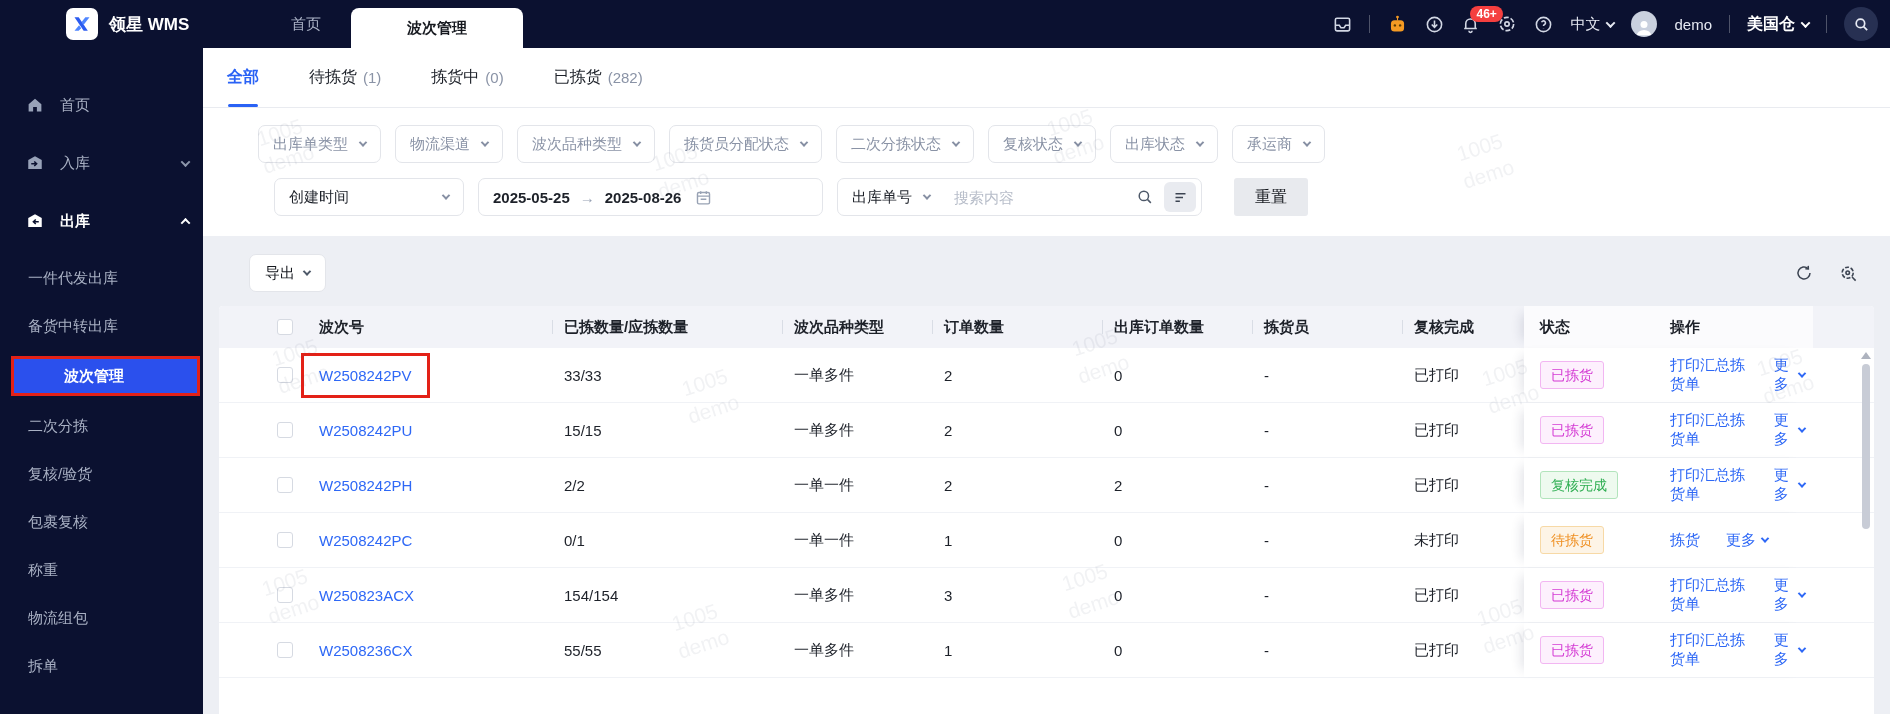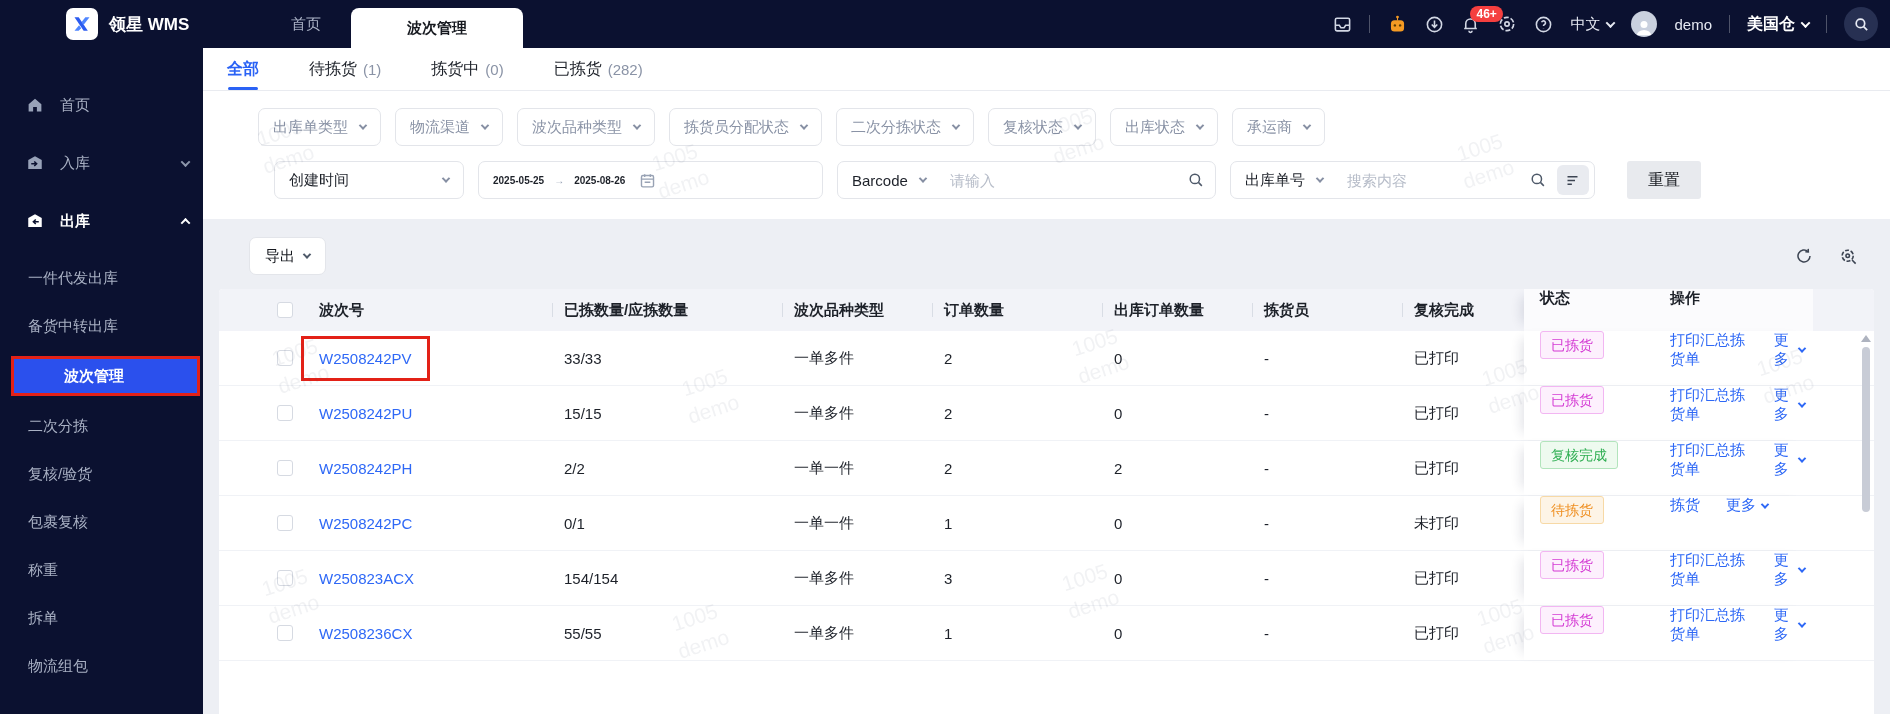--- a/index.html
+++ b/index.html
@@ -35,33 +35,33 @@
   .side-item { height:50px; display:flex; align-items:center; gap:15px; padding:0 14px 0 26px; margin-bottom:8px; }
   .side-item .sicon { width:19px; display:flex; }
   .side-item.parent-active { color:#fff; font-weight:700; }
   .side-item .chev { margin-left:auto; color:#8d96ab; }
   .side-sub { height:48px; display:flex; align-items:center; padding-left:28px; color:#a9b1c4; }
   .side-sub.active { background:#2b50ed; color:#fff; font-weight:600; height:40px; margin:6px 3px 6px 11px; padding-left:50px; border:3px solid #e32117; }
 
   .main { flex:1; background:#fff; display:flex; flex-direction:column; position:relative; overflow:hidden; }
 
   
-  .tabstrip { height:43px; flex:none; display:flex; align-items:stretch; gap:50px; padding:0 24px; border-bottom:1px solid #e9ebf0; font-size:16px; }
+  .tabstrip { height:60px; flex:none; display:flex; align-items:stretch; gap:50px; padding:0 24px; border-bottom:1px solid #e9ebf0; font-size:16px; }
   .tab { display:flex; align-items:center; gap:6px; color:#1d2129; position:relative; }
   .tab .count { color:#8a93a6; font-size:15px; }
   .tab.active { color:#2a62f5; font-weight:700; }
   .tab.active::after { content:""; position:absolute; bottom:0; left:50%; transform:translateX(-50%); width:30px; height:3px; background:#2a62f5; border-radius:2px; }
 
   
   .filters { padding:17px 4px 20px 55px; display:flex; flex-direction:column; gap:15px; flex:none; background:#fff; }
   .frow { display:flex; align-items:center; gap:14px; }
   .select { height:38px; border:1px solid #e3e5ea; border-radius:7px; background:#fff; display:flex; align-items:center; gap:12px; padding:0 14px; color:#8a93a6; font-size:15px; }
   .select .chev { width:6px; height:6px; color:#868fa3; }
   .select.dark { color:#1d2129;margin-left:16px; }
-  .daterange { height:38px; border:1px solid #e3e5ea; border-radius:7px; display:flex; align-items:center; gap:10px; padding:0 14px; color:#1d2129; font-size:10px; font-weight:600; }
+  .daterange { height:38px; border:1px solid #e3e5ea; border-radius:7px; display:flex; align-items:center; gap:10px; padding:0 14px; color:#1d2129; font-size:15px; font-weight:600; }
   .daterange .arrow { color:#98a2b4; font-weight:400; }
   .group { height:38px; border:1px solid #e3e5ea; border-radius:7px; display:flex; align-items:center; overflow:hidden; }
   .group .gsel { display:flex; align-items:center; gap:12px; padding:0 14px; color:#1d2129; font-size:15px; height:100%; }
   .group input { border:0; outline:0; font-size:15px; color:#1d2129; padding:0 10px; height:100%; font-family:"Liberation Sans",sans-serif; }
   .group input::placeholder { color:#b7bdc9; }
   .in1 { width:245px; } .in2 { width:190px; }
   .gicon { display:flex; align-items:center; padding:0 10px 0 2px; color:#4e5969; }
   .batch { width:32px; height:30px; border-radius:6px; background:#e9ebf0; display:flex; align-items:center; justify-content:center; margin-right:5px; color:#3c4452; }
   .reset-btn { height:38px; padding:0 21px; background:#e8eaee; border:none; border-radius:3px; color:#16191f; font-size:16px; display:flex; align-items:center; margin-left:18px; font-family:"Liberation Sans",sans-serif; }
 
@@ -80,21 +80,21 @@
   .col-qty   { width:230px; flex:none; }
   .col-type  { width:150px; flex:none; }
   .col-orders{ width:170px; flex:none; }
   .col-outq  { width:150px; flex:none; }
   .col-picker{ width:150px; flex:none; }
   .col-print { width:110px; flex:none; }
   .col-status{ width:130px; flex:none; padding-left:16px; }
   .col-ops   { flex:1; padding-left:16px; }
   .hsep { position:relative; }
   .hsep::before { content:""; position:absolute; left:-12px; top:50%; transform:translateY(-50%); width:1px; height:14px; background:#d9dde5; }
-  .thead-fixed, .trow-fixed { width:289px; flex:none; display:flex; align-items:flex-start; box-shadow:-10px 0 12px -8px rgba(25,35,70,.14); }
+  .thead-fixed, .trow-fixed { width:289px; flex:none; display:flex; align-items:center; box-shadow:-10px 0 12px -8px rgba(25,35,70,.14); }
   .thead-fixed { background:#fbfbfd; }
   .trow-fixed { background:#fff; }
   .cb { width:16px; height:16px; border:1px solid #d6dae2; border-radius:3px; background:#fff; display:inline-block; }
   .trow { display:flex; height:55px; align-items:stretch; border-bottom:1px solid #f0f2f6; font-size:15px; color:#1d2129; }
   .wavelink { color:#2e68f6; }
   .annotate { border:3px solid #e32117; padding:11px 15px; margin-left:-18px; display:inline-block; }
   .badge { display:inline-block; padding:3px 10px; border-radius:3px; font-size:14px; line-height:1.45; }
   .badge.picked   { color:#d43bd4; background:#fdf0fd; border:1px solid #f2b6f2; }
   .badge.reviewed { color:#2fae52; background:#eefaef; border:1px solid #b2e4bc; }
   .badge.pending  { color:#ef9023; background:#fdf4e6; border:1px solid #f7d9a6; }
@@ -228,22 +228,22 @@
       <span>出库</span>
       <i class="chev up" style="color:#fff;"></i>
     </div>
     <div class="side-sub">一件代发出库</div>
     <div class="side-sub">备货中转出库</div>
     <div class="side-sub active">波次管理</div>
     <div class="side-sub">二次分拣</div>
     <div class="side-sub">复核/验货</div>
     <div class="side-sub">包裹复核</div>
     <div class="side-sub">称重</div>
+    <div class="side-sub">物流组包</div>
     <div class="side-sub">拆单</div>
-    <div class="side-sub">物流组包</div>
   </div>
 
   <div class="main">
 
     <div class="wm-layer">
       <div class="wm" style="left:55px;top:70px;">
           <div>1005</div>
           <div>demo</div>
         </div>
       <div class="wm" style="left:450px;top:95px;">
@@ -355,33 +355,20 @@
             <i class="chev down"></i>
           </div>
         <div class="daterange" style="width:345px;">
           <span>2025-05-25</span>
           <span class="arrow">→</span>
           <span>2025-08-26</span>
           <span style="display:flex;color:#98a2b4;margin-left:4px;">
             <svg width="17" height="17" viewBox="0 0 24 24" fill="none" stroke="currentColor" stroke-width="2">
                 <rect x="3.5" y="5" width="17" height="16" rx="2"></rect>
                 <path d="M8 3 v4 M16 3 v4 M3.5 10 h17 M8 14.5 h8"></path>
-              </svg>
-          </span>
-        </div>
-        <div class="group">
-          <div class="gsel">
-              <span>Barcode</span>
-              <i class="chev down" style="width:6px;height:6px;color:#868fa3;"></i>
-            </div>
-          <input class="in1" placeholder="请输入" style="">
-          <span class="gicon">
-            <svg width="18" height="18" viewBox="0 0 24 24" fill="none" stroke="currentColor" stroke-width="2">
-                <circle cx="10.5" cy="10.5" r="6.2"></circle>
-                <path d="M15.2 15.2 l4.6 4.6"></path>
               </svg>
           </span>
         </div>
         <div class="group">
           <div class="gsel">
               <span>出库单号</span>
               <i class="chev down" style="width:6px;height:6px;color:#868fa3;"></i>
             </div>
           <input class="in2" placeholder="搜索内容" style="">
           <span class="gicon">

